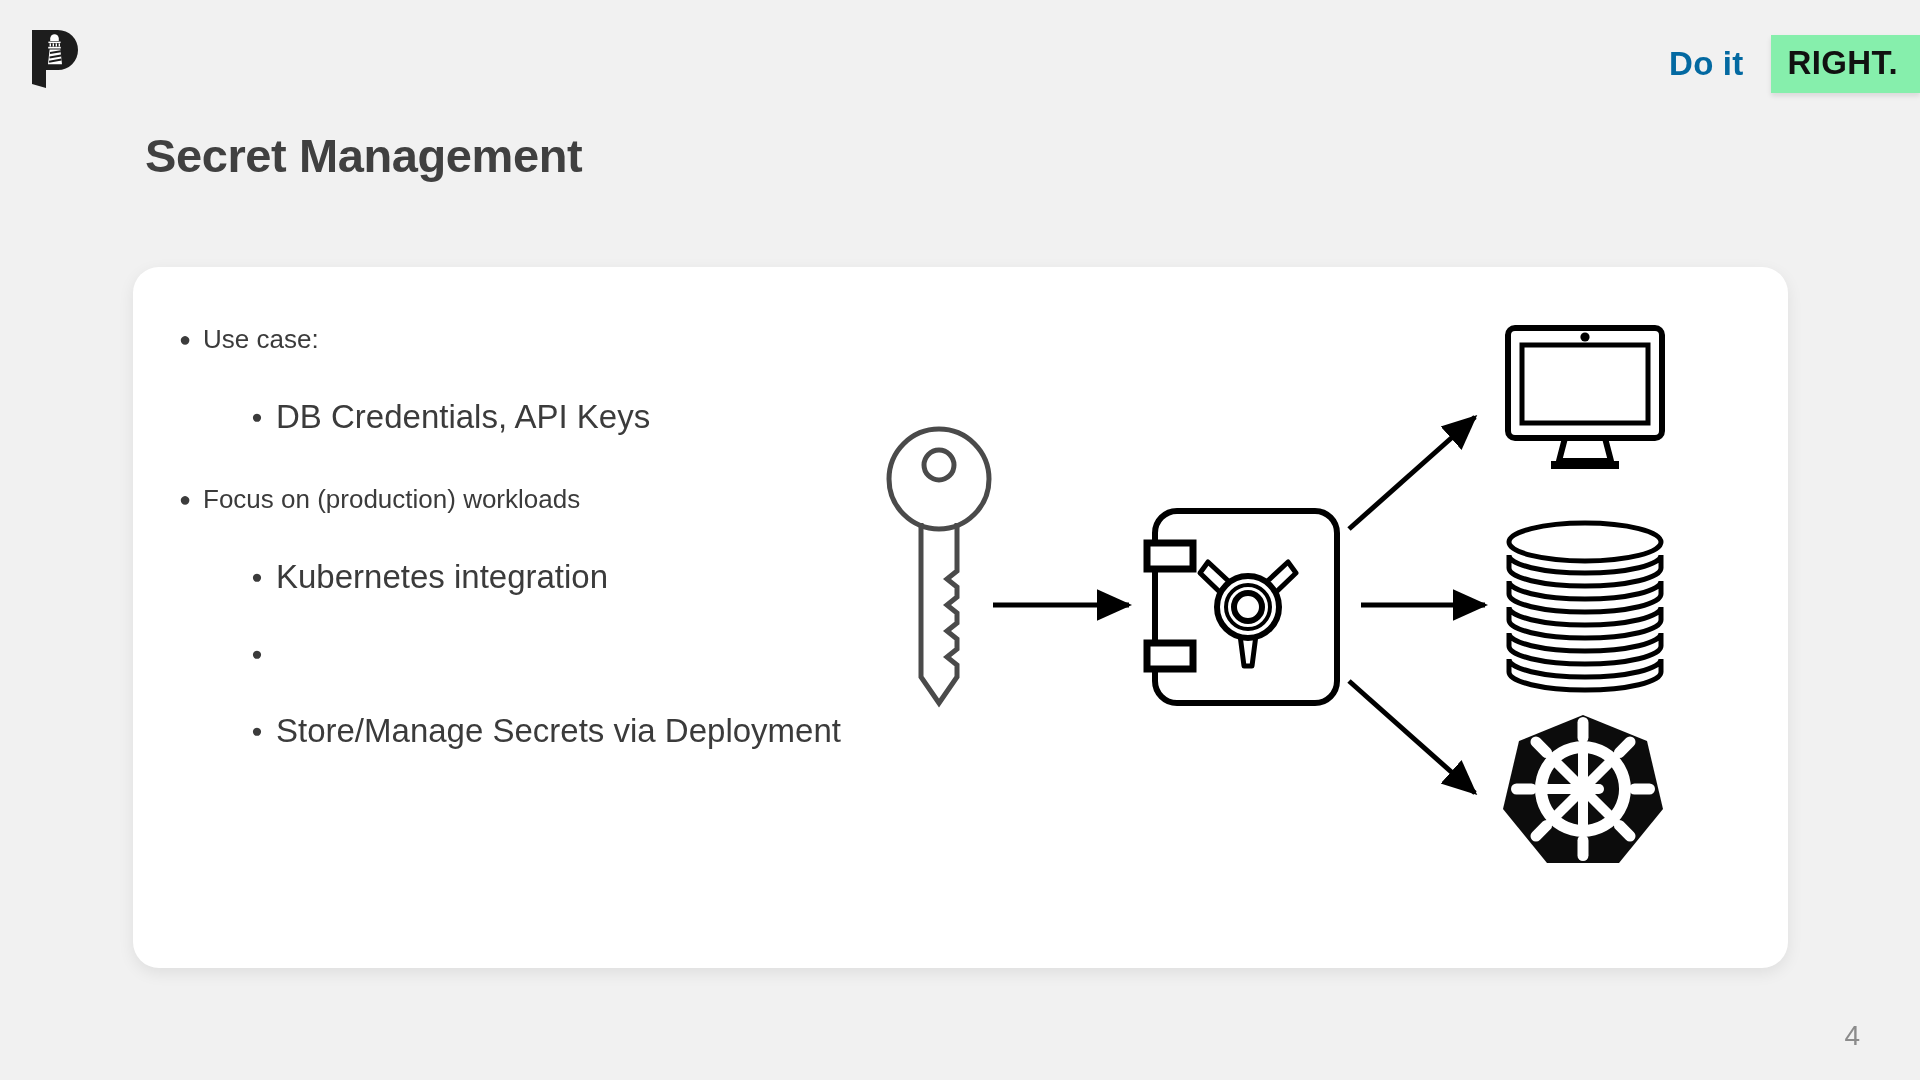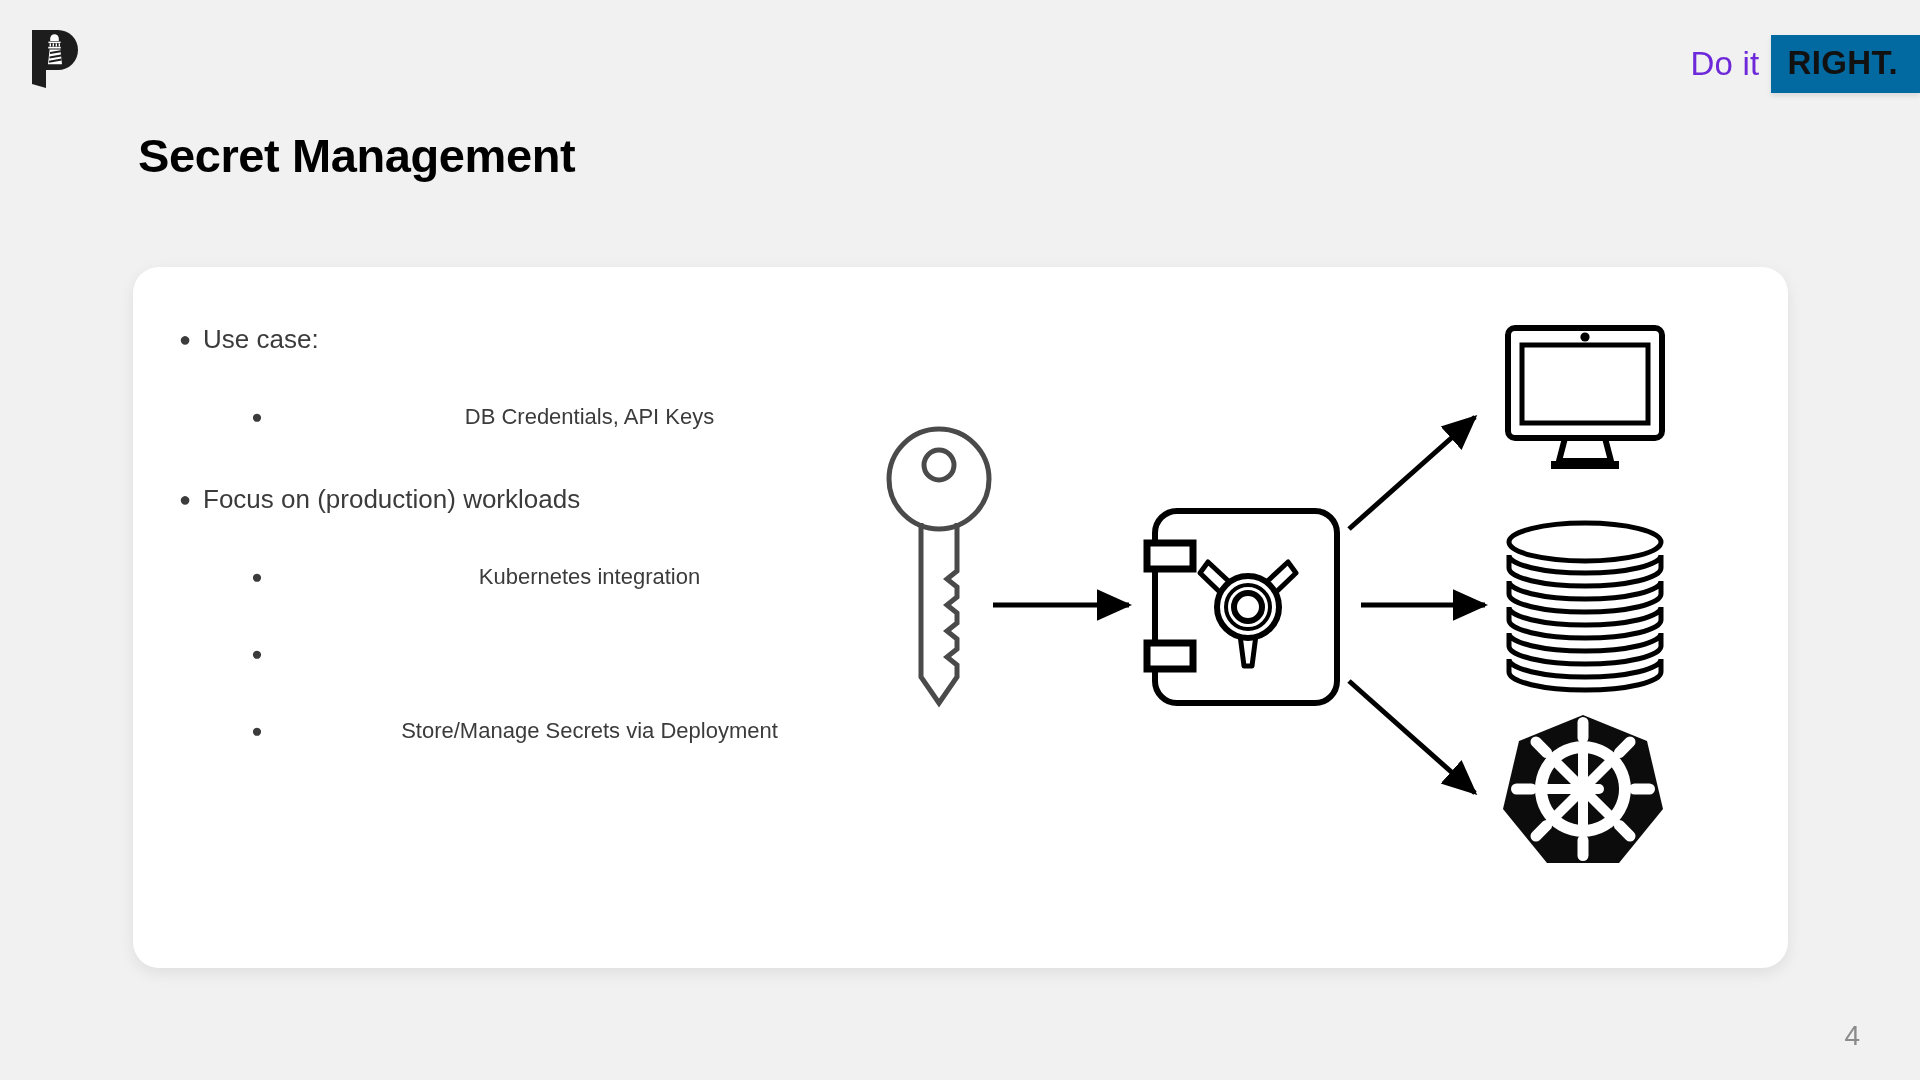--- a/index.html
+++ b/index.html
@@ -30,44 +30,44 @@
   .tagline {
     position: absolute;
     right: 0;
     top: 38px;
     display: flex;
     align-items: center;
     height: 52px;
   }
   .tagline-plain {
     font-size: 33px;
-    color: #6d28d9;
+    color: #0369a1;
     letter-spacing: .2px;
-    padding-right: 12px;
-    font-weight: 400;
+    padding-right: 28px;
+    font-weight: 700;
   }
   .tagline-highlight {
-    background: #0369a1;
+    background: #86efac;
     color: #111111;
     font-size: 33px;
     font-weight: 700;
     letter-spacing: .4px;
     padding: 9px 22px 11px 16px;
     box-shadow: 0 3px 5px rgba(0,0,0,.10);
     white-space: nowrap;
   }
 
   
   .page-title {
     position: absolute;
-    left: 138px;
+    left: 145px;
     top: 128px;
     font-size: 47px;
     font-weight: 700;
-    color: #000000;
+    color: #404040;
     letter-spacing: -0.4px;
   }
 
   
   .content-card {
     position: absolute;
     left: 133px;
     top: 267px;
     width: 1655px;
     height: 701px;
@@ -110,21 +110,21 @@
   .lvl-1 .dot { width: 36px; font-size: 20px; line-height: 57px; }
   .lvl-1 .txt { font-size: 26px; }
 
   
   .lvl-2 {
     font-size: 29px;
     margin-top: 20px;
     padding-left: 75px;
   }
   .lvl-2 .dot { width: 38px; font-size: 19px; line-height: 57px; }
-  .lvl-2 .txt { font-size: 22px; text-align: center; }
+  .lvl-2 .txt { font-size: 33px; }
 
   
   .diagram {
     position: absolute;
     left: 700px;
     top: 10px;
     width: 920px;
     height: 690px;
   }
   .diagram svg { display: block; width: 100%; height: 100%; }

